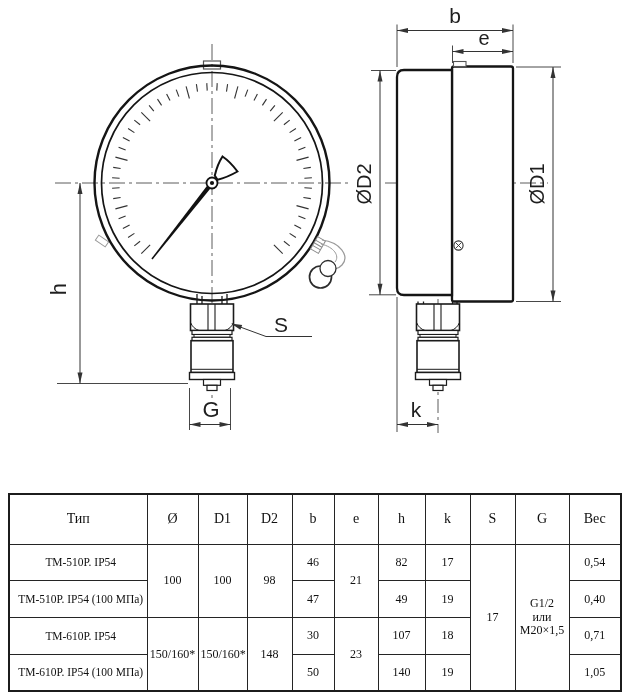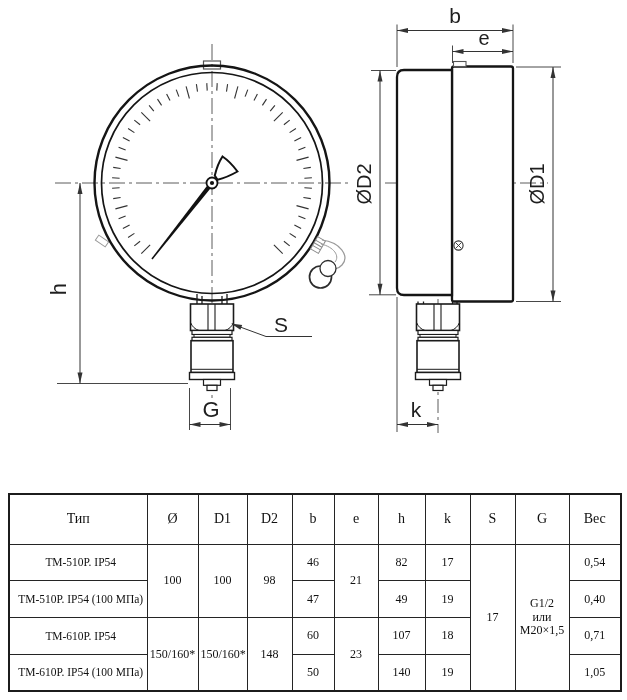--- a/index.html
+++ b/index.html
@@ -280,21 +280,21 @@
     <td>47</td>
     <td>49</td>
     <td>19</td>
     <td>0,40</td>
   </tr>
   <tr class="r">
     <td class="type-cell">ТМ-610Р. IP54</td>
     <td rowspan="2">150/160*</td>
     <td rowspan="2">150/160*</td>
     <td rowspan="2">148</td>
-    <td>60</td>
+    <td>30</td>
     <td rowspan="2">23</td>
     <td>107</td>
     <td>18</td>
     <td>0,71</td>
   </tr>
   <tr class="r">
     <td class="type-cell">ТМ-610Р. IP54 (100 МПа)</td>
     <td>50</td>
     <td>140</td>
     <td>19</td>

